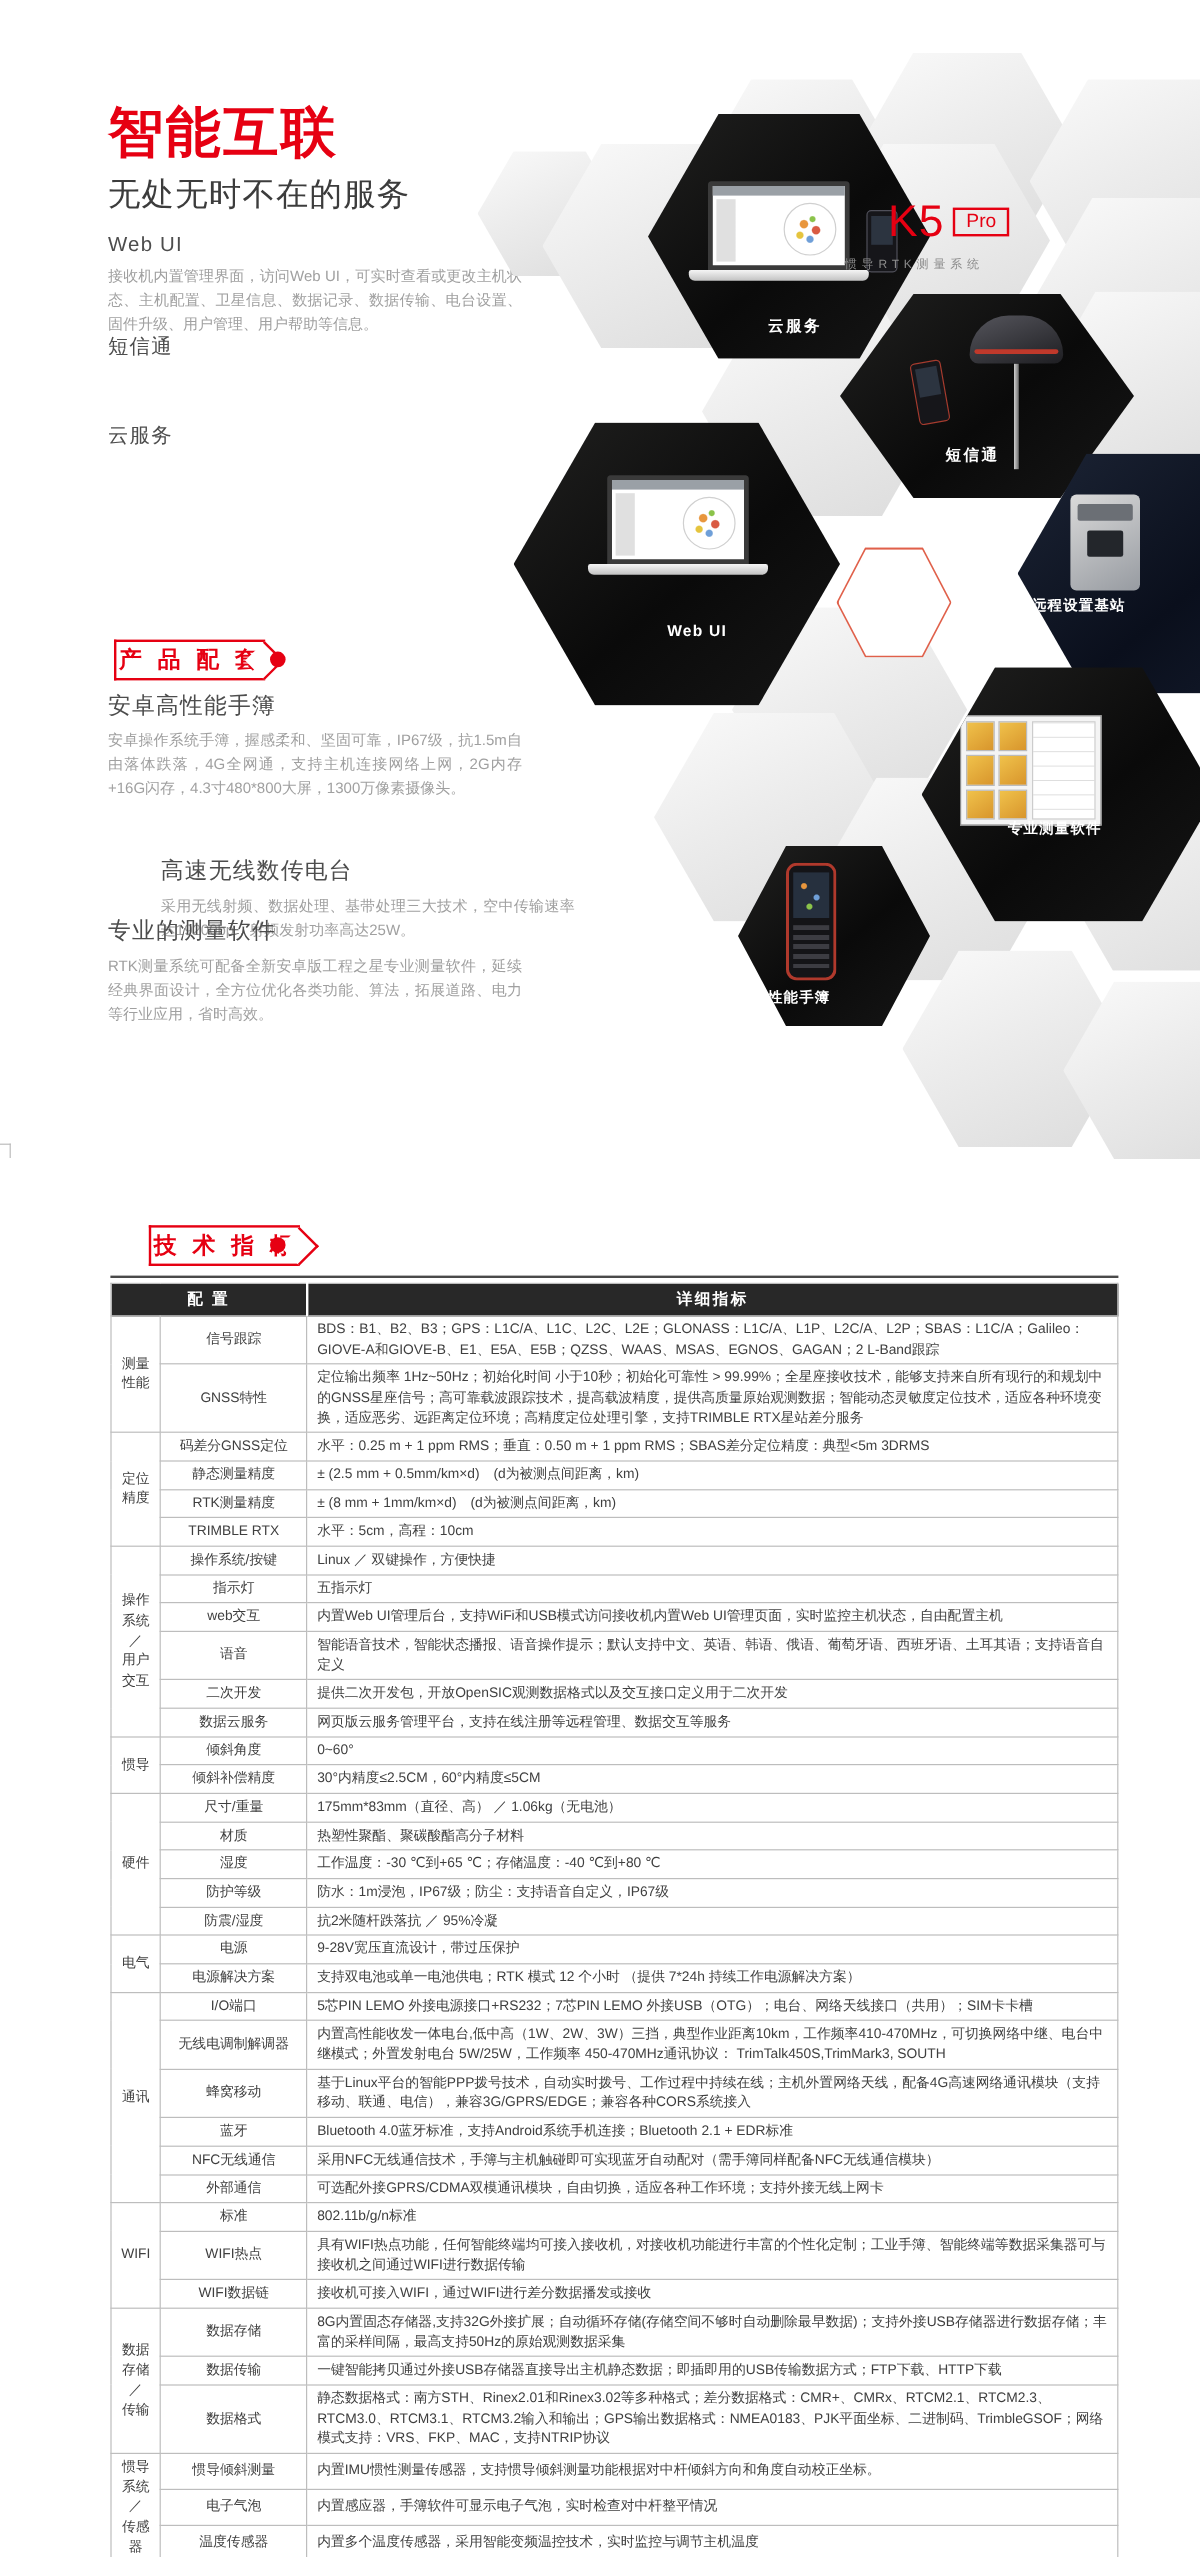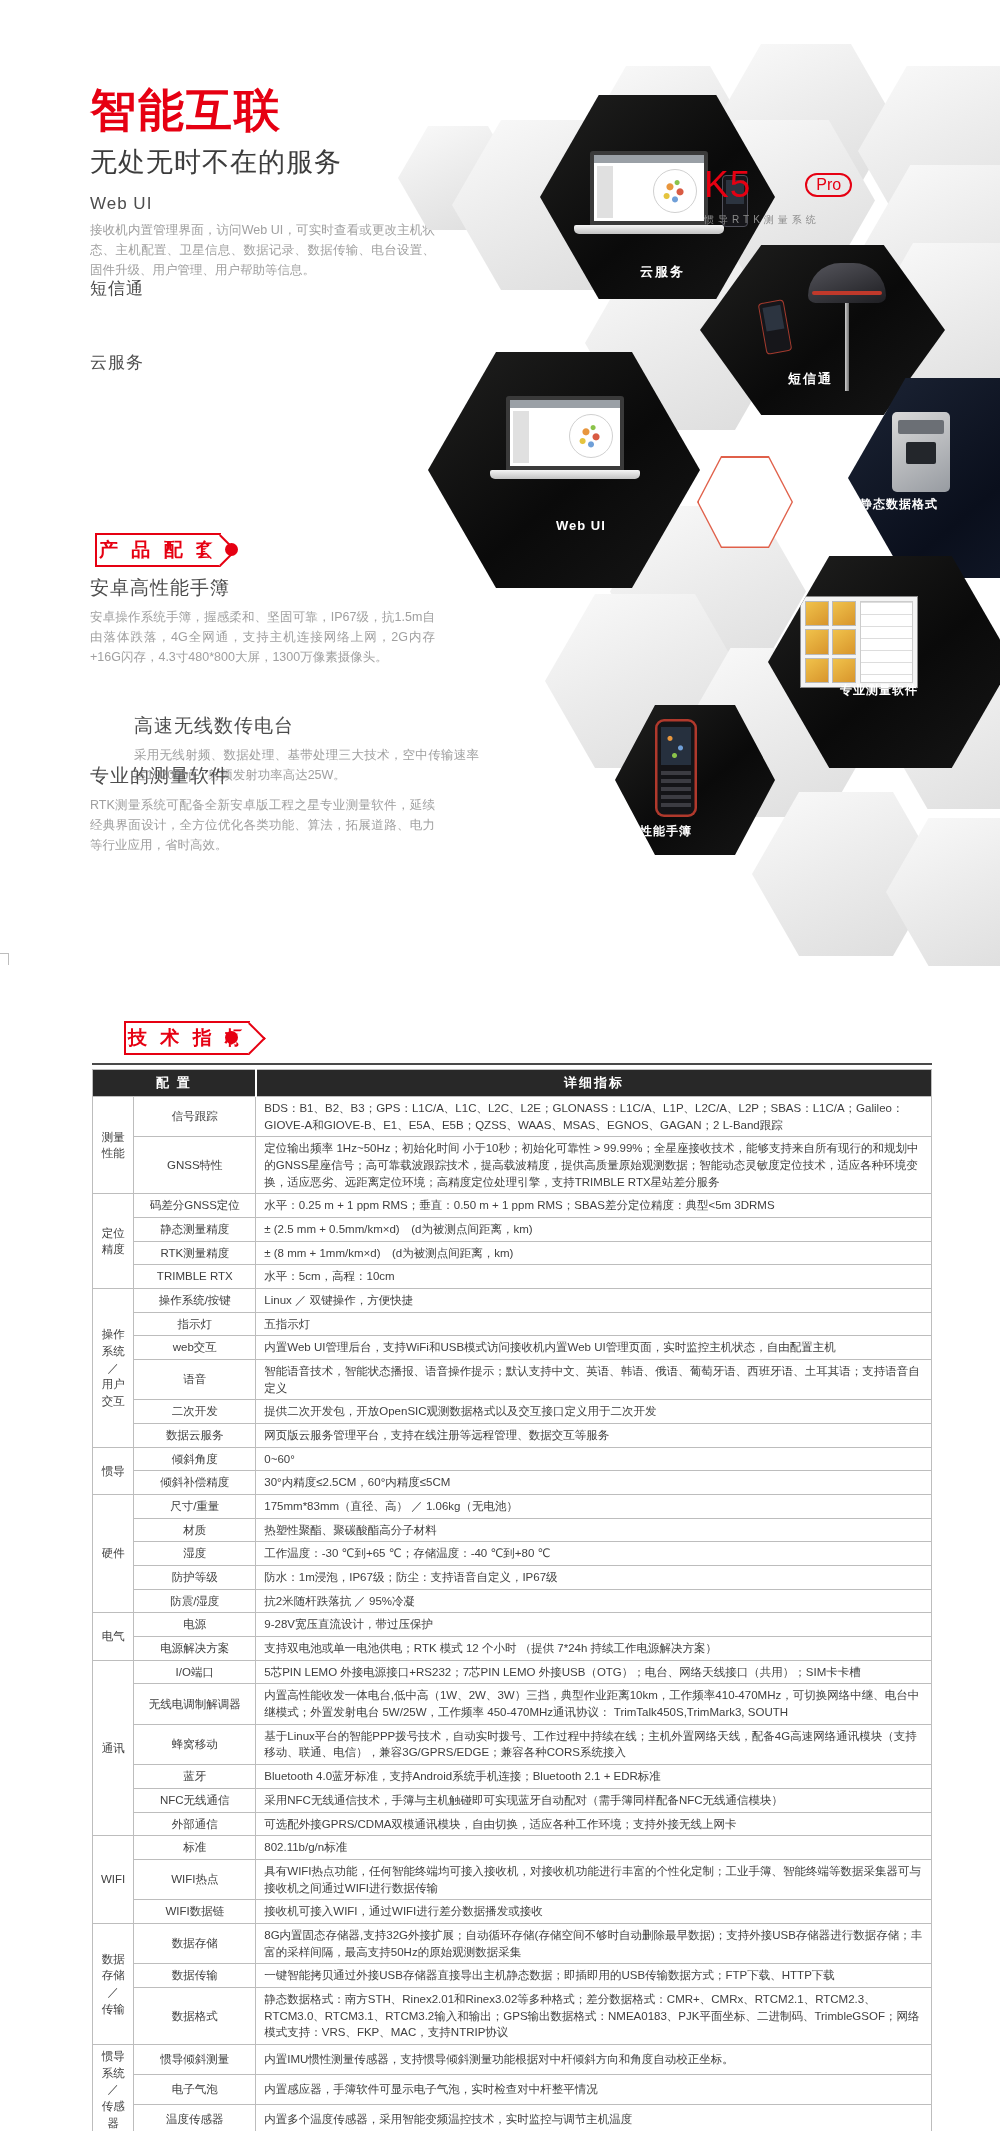--- a/index.html
+++ b/index.html
@@ -40,23 +40,23 @@
   .hex{position:absolute;clip-path:polygon(25% 0,75% 0,100% 50%,75% 100%,25% 100%,0 50%);}
   .hex.light{background:linear-gradient(155deg,#fafafa 0%,#ececec 45%,#dcdcdc 100%);}
   .hex.dark{background:linear-gradient(140deg,#20201f 0%,#0a0a0a 55%,#161616 100%);}
   .hex.navy{background:linear-gradient(140deg,#1c2435 0%,#0a0f1c 60%,#131a2b 100%);}
   .hex-outline{background:#e0604a;}
   .hex-outline .hex-inner{position:absolute;inset:1.5px;clip-path:polygon(25% 0,75% 0,100% 50%,75% 100%,25% 100%,0 50%);background:#fff;}
   .hex-label{position:absolute;color:#fff;font-size:13px;font-weight:bold;letter-spacing:2px;white-space:nowrap;}
 
   
   .brand{position:absolute;left:704px;top:164px;}
-  .brand-row{display:flex;align-items:center;gap:7px;}
+  .brand-row{display:flex;align-items:center;gap:7px;padding-left:36px;}
   .brand-k5{font-size:37px;color:var(--red);font-weight:normal;letter-spacing:1px;}
-  .brand-badge{border:2px solid var(--red);border-radius:12px;color:var(--red);font-size:16px;padding:1px 9px;margin-left:47px;}
+  .brand-badge{border:2px solid var(--red);border-radius:0;color:var(--red);font-size:16px;padding:1px 9px;}
   .brand-tagline{margin-top:7px;font-size:10px;color:#8c8c8c;letter-spacing:4px;white-space:nowrap;}
 
   
   .laptop{position:absolute;}
   .lap-screen{position:relative;width:118px;height:74px;background:#fff;border:4px solid #3a3a3a;border-radius:3px 3px 0 0;}
   .lap-top{position:absolute;left:0;top:0;right:0;height:8px;background:#9aa0a6;}
   .lap-side{position:absolute;left:3px;top:11px;width:16px;bottom:3px;background:
       linear-gradient(#e0e0e0,#e0e0e0);}
   .lap-chart{position:absolute;right:7px;top:14px;width:44px;height:44px;border-radius:50%;border:1px solid #d0d0d0;
       background:
@@ -166,21 +166,21 @@
       <div class="gnss" style="left:108px;top:18px;">
         <div class="gnss-dome"></div>
           <div class="gnss-pole"></div>
       </div>
       <div class="phone tilt" style="left:62px;top:56px;"></div>
       <div class="hex-label" style="left:88px;top:125px;">短信通</div>
     </div>
 
     <div class="hex navy" style="left:848px;top:378px;width:230px;height:200px;">
       <div class="radio" style="left:44px;top:34px;"></div>
-      <div class="hex-label" style="left:12px;top:118px;font-size:12px;letter-spacing:1px;">静态数据格式</div>
+      <div class="hex-label" style="left:12px;top:118px;font-size:12px;letter-spacing:1px;">远程设置基站</div>
     </div>
 
     <div class="hex dark" style="left:428px;top:352px;width:272px;height:236px;">
       <div class="laptop" style="left:78px;top:44px;">
         <div class="lap-screen">
             <div class="lap-top"></div>
             <div class="lap-side"></div>
             <div class="lap-chart"></div>
           </div>
         <div class="lap-base"></div>

